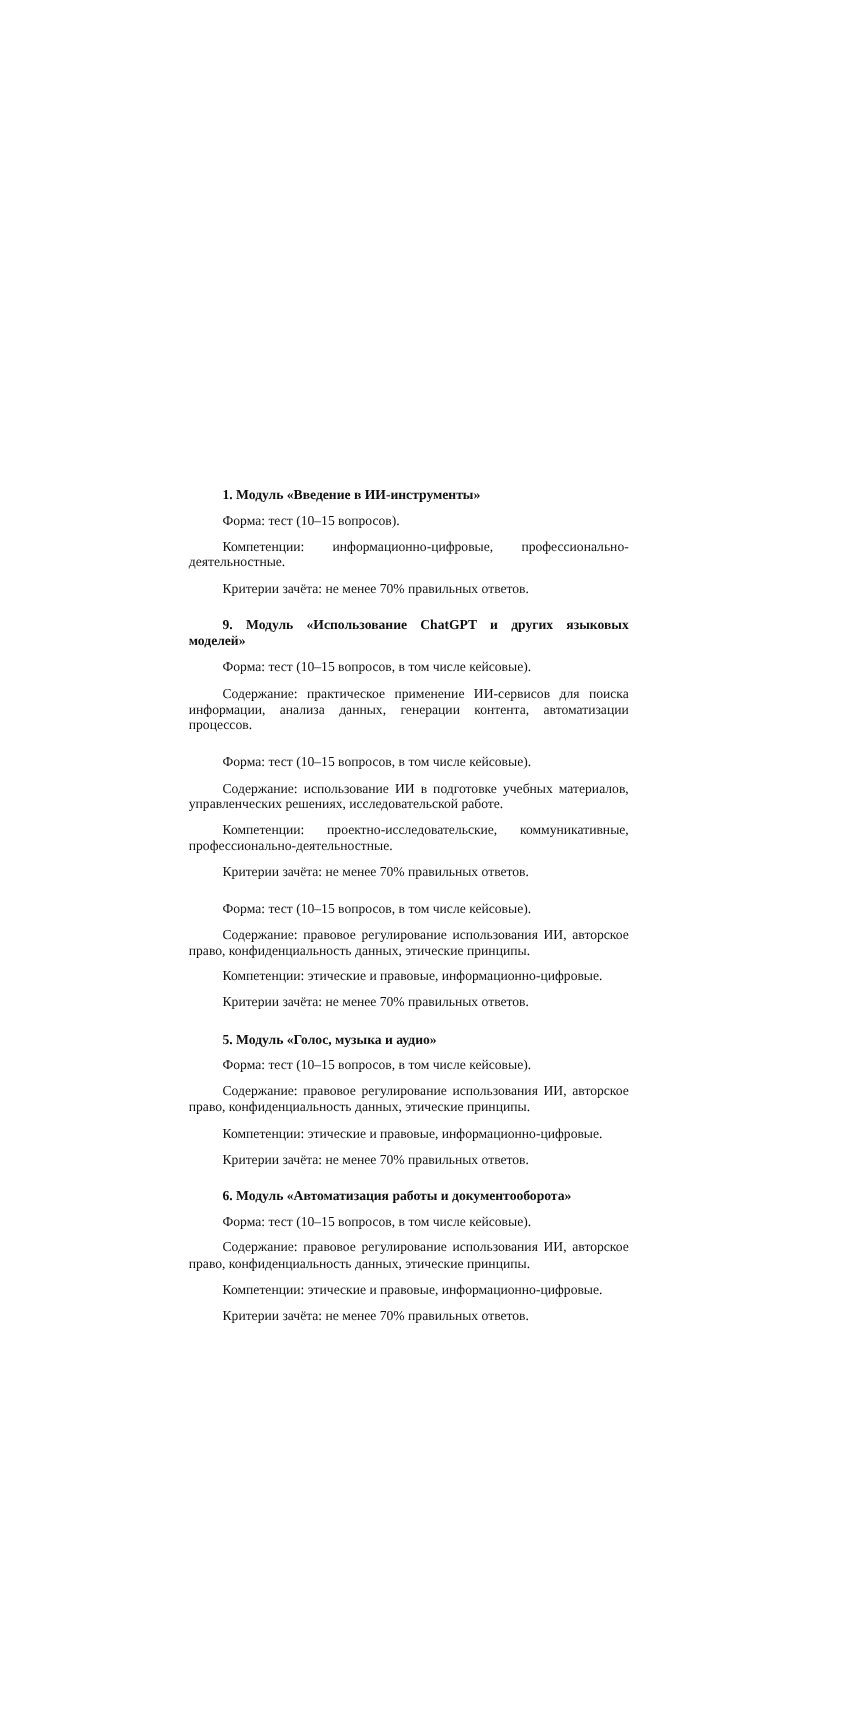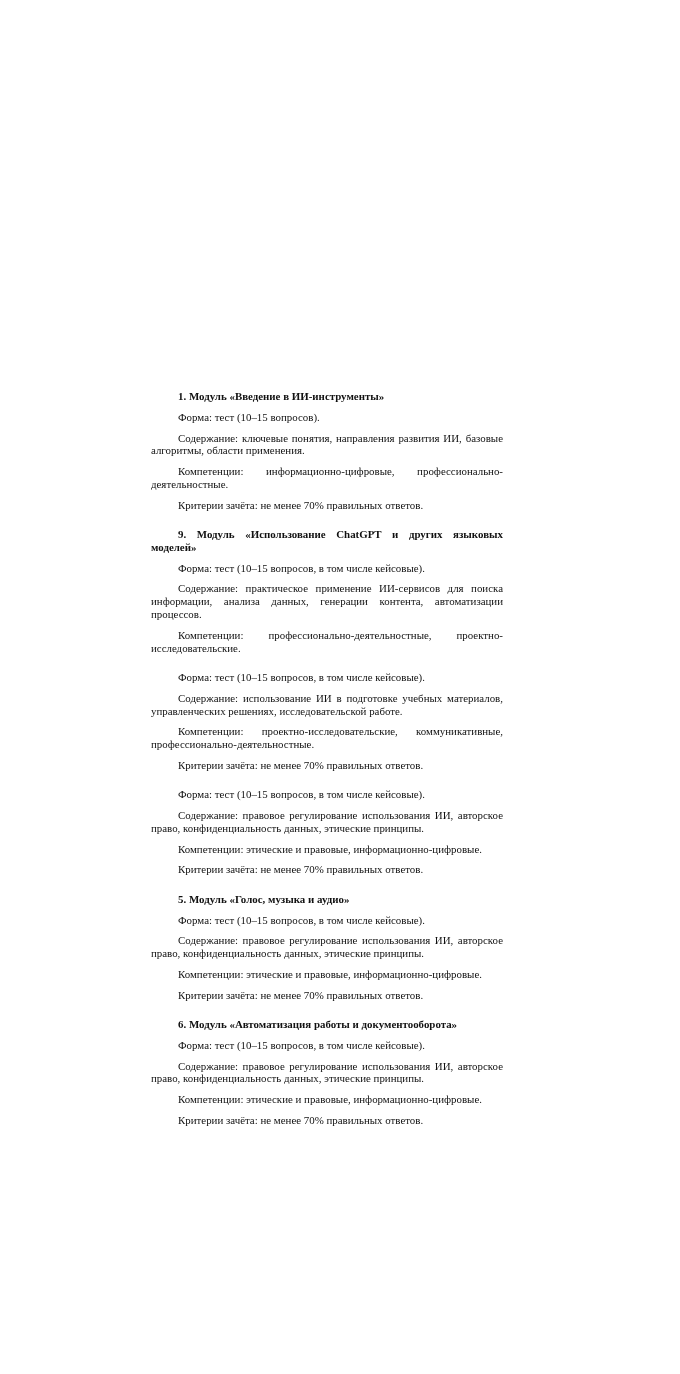--- a/index.html
+++ b/index.html
@@ -36,30 +36,28 @@
     }
   </style>
 </head>
 <body>
 
 <div class="page">
 
   <section class="module">
     <p class="title">1. Модуль «Введение в ИИ-инструменты»</p>
     <p>Форма: тест (10–15 вопросов).</p>
-    <p>Содержание: ключевые понятия, направления развития ИИ, базовые алгоритмы, области применения.</p>
     <p>Компетенции: информационно-цифровые, профессионально-деятельностные.</p>
     <p>Критерии зачёта: не менее 70% правильных ответов.</p>
   </section>
 
   <section class="module">
     <p class="title">9. Модуль «Использование ChatGPT и других языковых моделей»</p>
     <p>Форма: тест (10–15 вопросов, в том числе кейсовые).</p>
     <p>Содержание: практическое применение ИИ-сервисов для поиска информации, анализа данных, генерации контента, автоматизации процессов.</p>
-    <p>Компетенции: профессионально-деятельностные, проектно-исследовательские.</p>
   </section>
 
   <section class="module">
     <p>Форма: тест (10–15 вопросов, в том числе кейсовые).</p>
     <p>Содержание: использование ИИ в подготовке учебных материалов, управленческих решениях, исследовательской работе.</p>
     <p>Компетенции: проектно-исследовательские, коммуникативные, профессионально-деятельностные.</p>
     <p>Критерии зачёта: не менее 70% правильных ответов.</p>
   </section>
 
   <section class="module">

